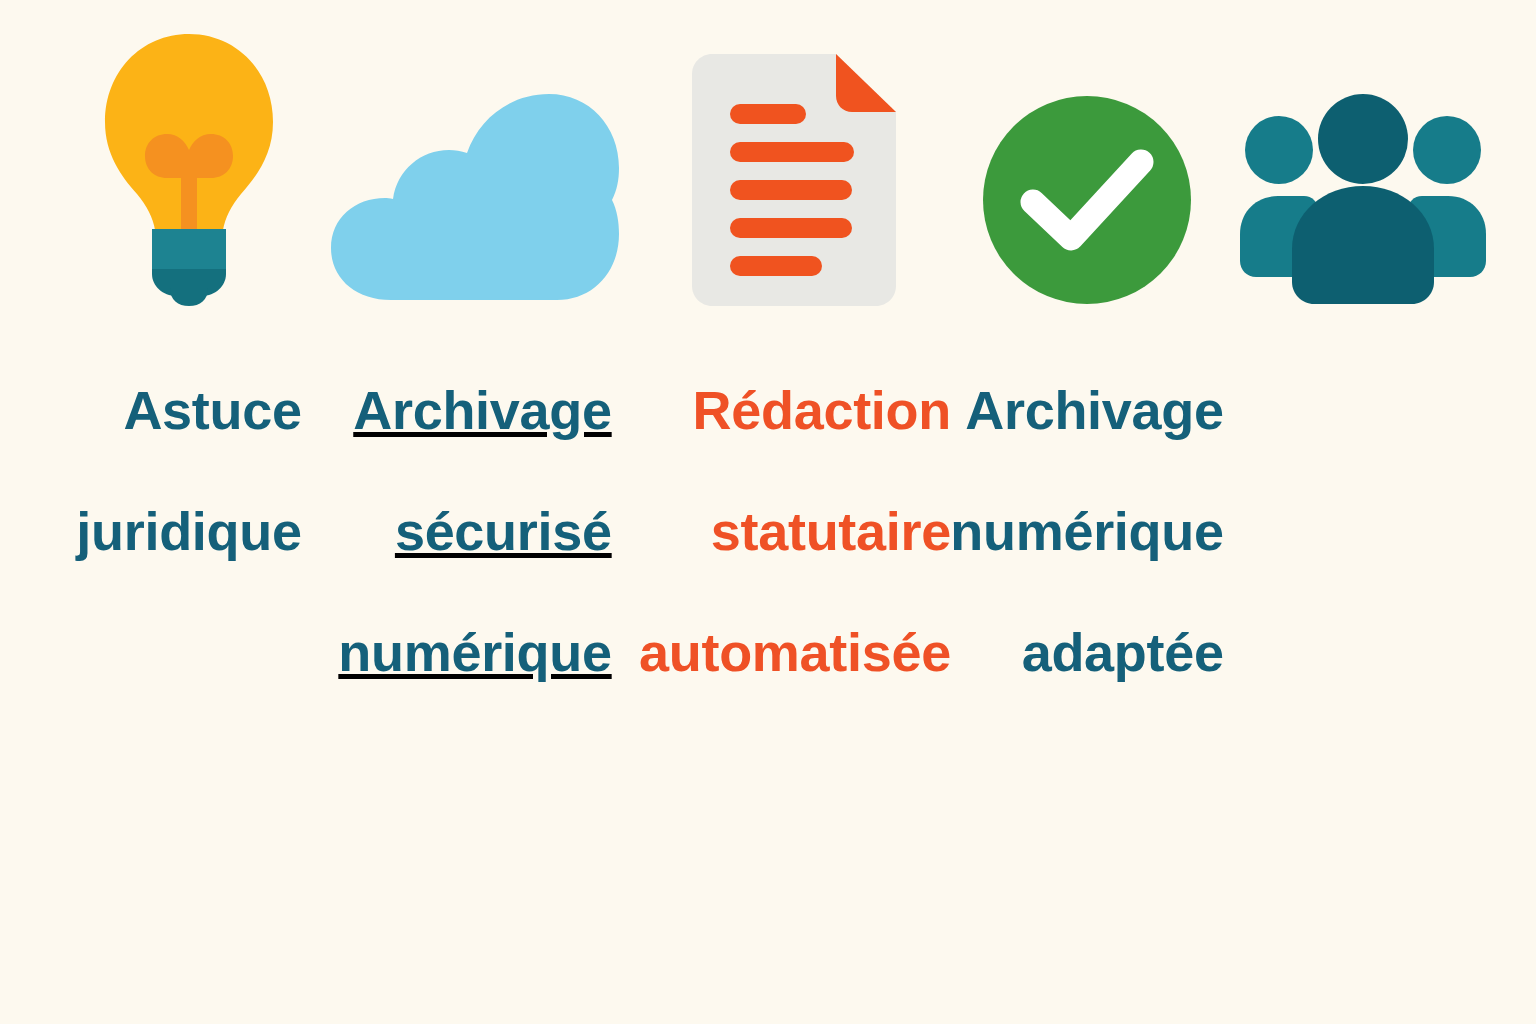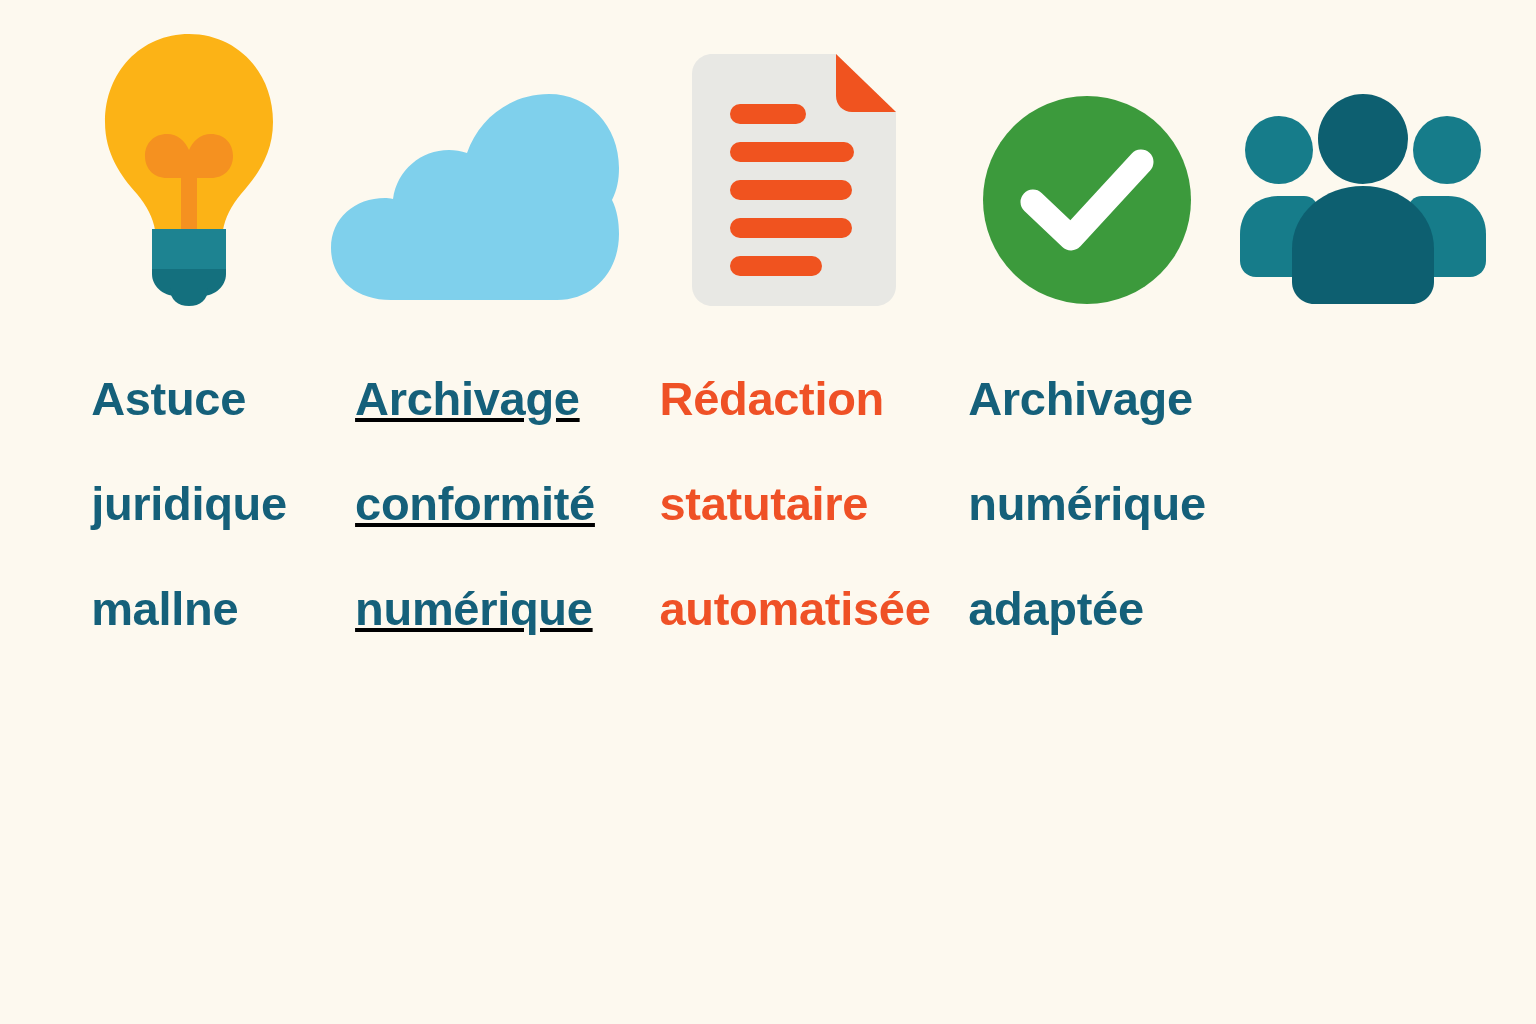--- a/index.html
+++ b/index.html
@@ -53,23 +53,23 @@
     display: flex;
     align-items: flex-end;
     justify-content: center;
     padding-bottom: 12px;
     box-sizing: border-box;
   }
 
   .icon-slot svg { display: block; }
 
   .label {
-    text-align: left;
+    text-align: right;
     line-height: 1.12;
-    font-size: 47px;
+    font-size: 54px;
     font-weight: 700;
     letter-spacing: -0.3px;
     color: #15607a;
     white-space: pre-line;
     margin-top: 2px;
   }
   .label.accent { color: #ef5126; }
 
   .label .line { display: block; }
 </style>
@@ -85,21 +85,20 @@
           <path d="M90 4 C 42 4 6 42 6 92 C 6 124 22 146 38 164 C 48 176 54 188 56 200 L 124 200 C 126 188 132 176 142 164 C 158 146 174 124 174 92 C 174 42 138 4 90 4 Z" fill="#fcb316"></path>
           <path d="M68 104 C 55 104 46 113 46 126 C 46 139 55 148 68 148 L 82 148 L 82 202 L 98 202 L 98 148 L 112 148 C 125 148 134 139 134 126 C 134 113 125 104 112 104 C 101 104 94 111 90 120 C 86 111 79 104 68 104 Z" fill="#f59120"></path>
           <rect x="53" y="199" width="74" height="40" fill="#1d8391"></rect>
           <path d="M53 239 L 127 239 L 127 244 C 127 256 116 266 103 266 L 77 266 C 64 266 53 256 53 244 Z" fill="#14707e"></path>
           <path d="M71 258 L 109 258 L 109 258 C 109 270 101 276 90 276 C 79 276 71 270 71 258 Z" fill="#14707e"></path>
         </svg>
       </div>
       <div class="label">
         <span class="line">Astuce</span>
         <span class="line">juridique</span>
-        <span class="line">mallne</span>
       </div>
     </div>
 
     <div class="feature col-1">
       <div class="icon-slot">
         <svg width="296" height="218" viewBox="0 0 296 218" aria-hidden="true">
           <path d="M64 212
                    C 28 212 4 190 4 160
                    C 4 130 28 110 58 110
                    C 60 110 63 110 66 111
@@ -108,21 +107,21 @@
                    C 152 30 184 6 222 6
                    C 262 6 292 38 292 80
                    C 292 92 290 102 285 112
                    C 290 122 292 134 292 146
                    C 292 184 266 212 230 212
                    Z" fill="#7fd0ec"></path>
         </svg>
       </div>
       <div class="label">
         <span class="line">Archivage</span>
-        <span class="line">conformité</span>
+        <span class="line">sécurisé</span>
         <span class="line">numérique</span>
       </div>
     </div>
 
     <div class="feature col-2">
       <div class="icon-slot">
         <svg width="206" height="256" viewBox="0 0 206 256" aria-hidden="true">
           <path d="M18 4 L 142 4 L 202 62 L 202 236 C 202 247 193 256 182 256 L 18 256 C 7 256 -2 247 -2 236 L -2 24 C -2 13 7 4 18 4 Z" fill="#e8e8e4" transform="translate(2,0)"></path>
           <path d="M144 4 L 204 62 L 160 62 C 151 62 144 55 144 46 Z" fill="#f0531f"></path>
           <rect x="38" y="54" width="76" height="20" rx="10" fill="#f0531f"></rect>

